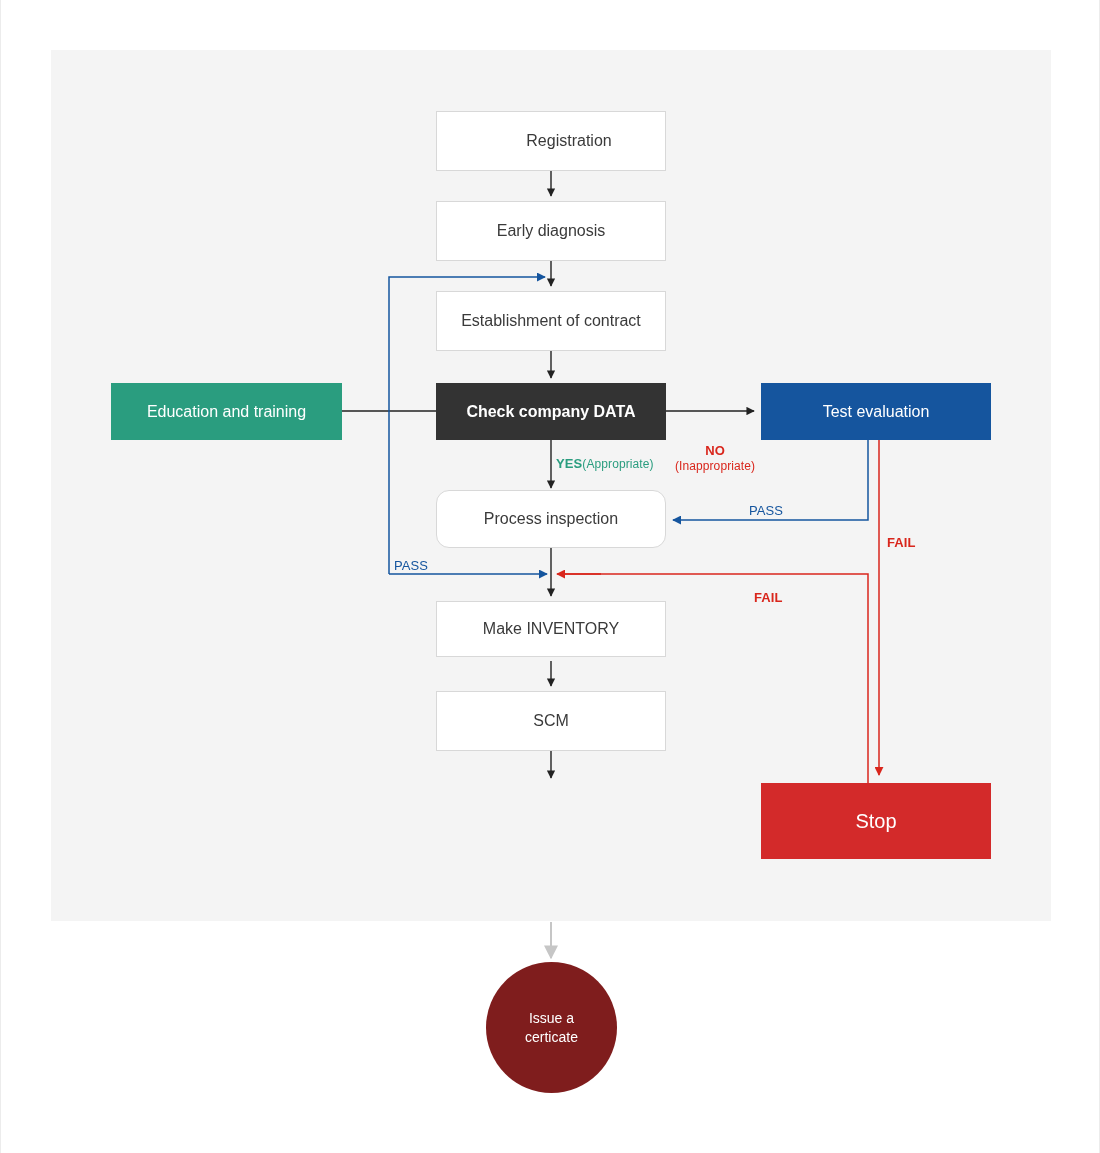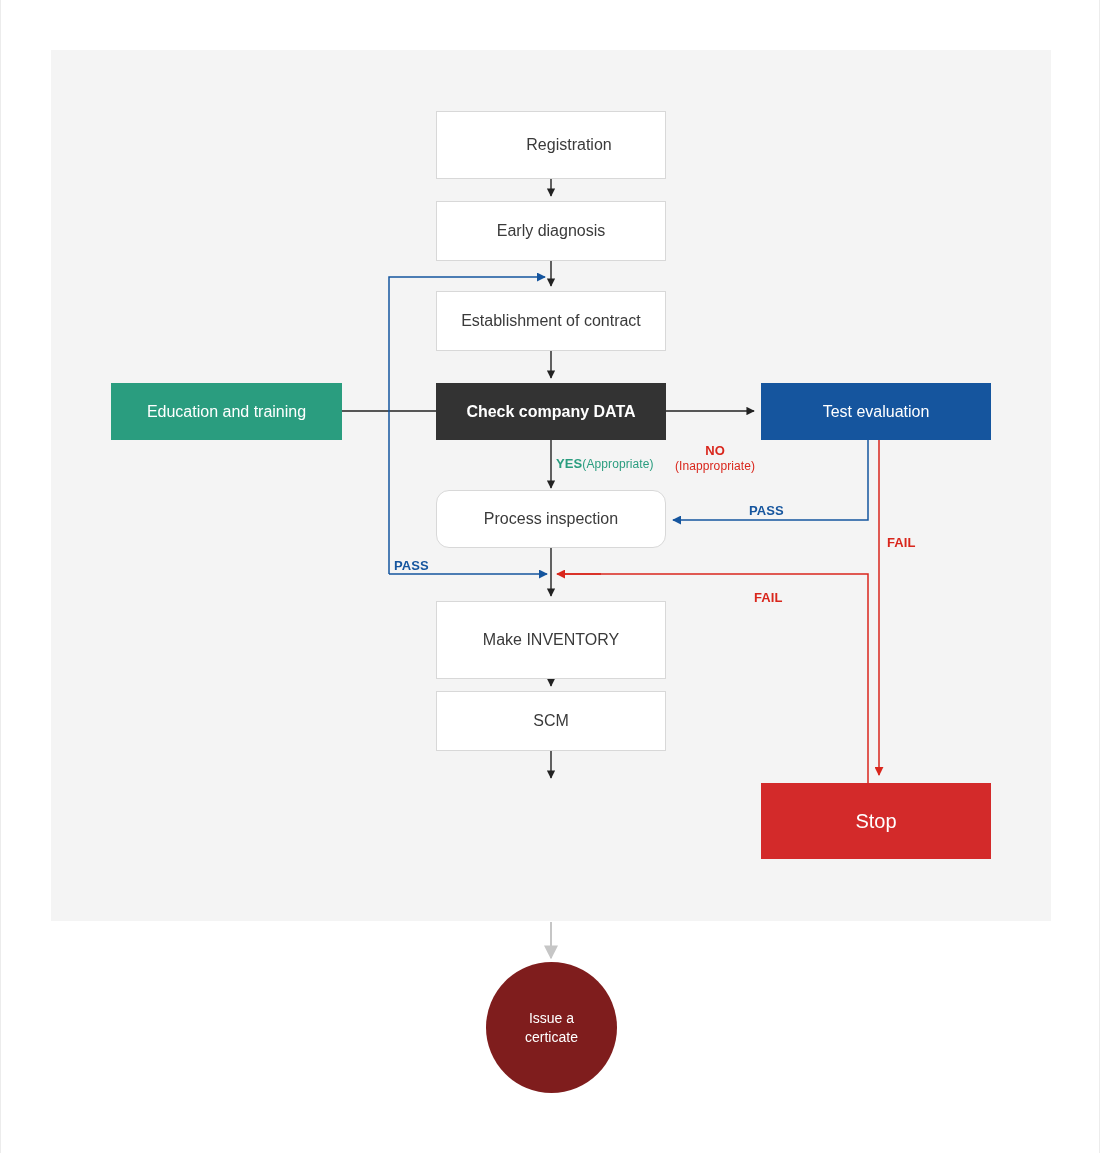--- a/index.html
+++ b/index.html
@@ -80,21 +80,21 @@
   
   .elabel {
     position: absolute;
     z-index: 7;
     white-space: nowrap;
     font-size: 13px;
     letter-spacing: .1px;
   }
   .elabel .k { font-weight: 700; }
   .elabel.red-l { color: #d9261c; margin-top: 32px; }
-  .elabel.blue-l { color: #15559e; font-weight: 700; }
+  .elabel.blue-l { color: #15559e; font-weight: 400; }
   .elabel.teal-l { color: #2a9d7f; }
   .elabel .small { font-size: 12px; font-weight: 400; }
   svg.wires {
     position: absolute;
     left: 0; top: 0;
     width: 1100px;
     height: 1153px;
     z-index: 2;
     pointer-events: none;
   }
@@ -148,21 +148,21 @@
 
     <line x1="600" y1="574" x2="556" y2="574" stroke="#d9261c" stroke-width="1.5" marker-end="url(#ah-red)"></line>
 
     <polyline fill="none" stroke="#15559e" stroke-width="1.5" points="388,574 388,277 544,277" marker-end="url(#ah-blue)"></polyline>
 
     <line x1="388" y1="574" x2="546" y2="574" stroke="#15559e" stroke-width="1.5" marker-end="url(#ah-blue)"></line>
 
     <line x1="550" y1="922" x2="550" y2="958" stroke="#c6c6c6" stroke-width="2" marker-end="url(#ah-gray)"></line>
   </svg>
 
-  <div class="node plain" style="left:435px; top:111px; width:230px; height:68px;padding-left:36px;">
+  <div class="node plain" style="left:435px; top:111px; width:230px; height:60px;padding-left:36px;">
     <span>Registration</span>
   </div>
 
   <div class="node plain" style="left:435px; top:201px; width:230px; height:60px;">
     <span>Early diagnosis</span>
   </div>
 
   <div class="node plain" style="left:435px; top:291px; width:230px; height:60px;">
     <span>Establishment of contract</span>
   </div>
@@ -176,21 +176,21 @@
   </div>
 
   <div class="node blue" style="left:760px; top:383px; width:230px; height:57px;">
     <span>Test evaluation</span>
   </div>
 
   <div class="node plain" style="left:435px; top:490px; width:230px; height:58px;border-radius:13px;">
     <span>Process inspection</span>
   </div>
 
-  <div class="node plain" style="left:435px; top:601px; width:230px; height:78px;">
+  <div class="node plain" style="left:435px; top:601px; width:230px; height:56px;">
     <span>Make INVENTORY</span>
   </div>
 
   <div class="node plain" style="left:435px; top:691px; width:230px; height:60px;">
     <span>SCM</span>
   </div>
 
 
   <div class="node red" style="left:760px; top:783px; width:230px; height:76px;">
     <span>Stop</span>

